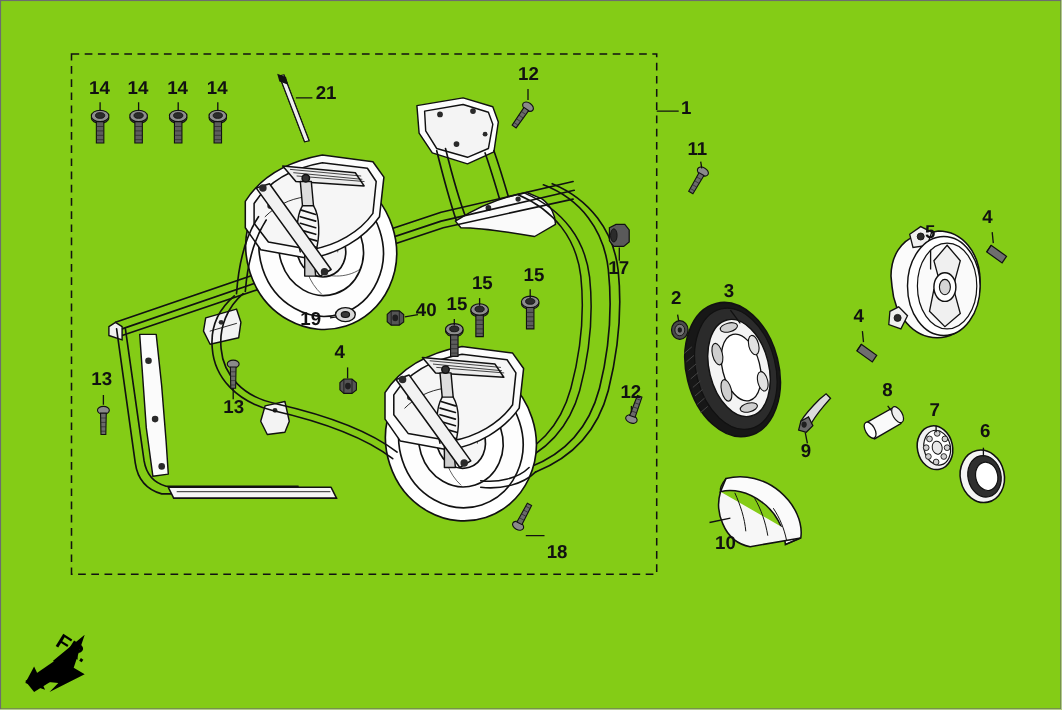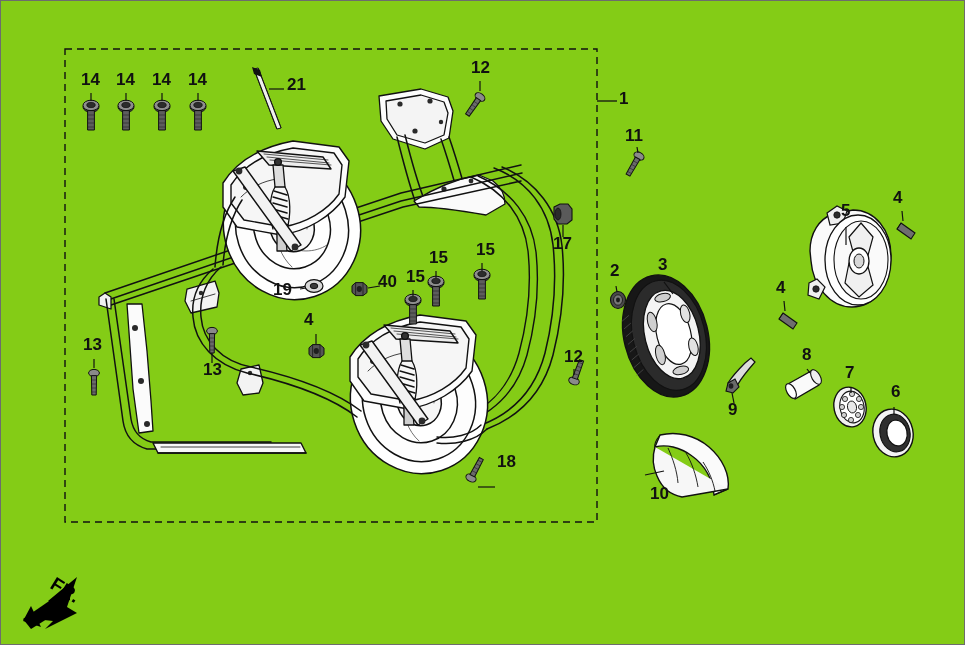--- a/index.html
+++ b/index.html
@@ -478,17 +478,17 @@
   <div class="lbl" style="left:272px; top:280px;">19</div>
   <div class="lbl" style="left:303px; top:310px;">4</div>
   <div class="lbl" style="left:82px;  top:335px;">13</div>
   <div class="lbl" style="left:202px; top:360px;">13</div>
   <div class="lbl" style="left:801px; top:345px;">8</div>
   <div class="lbl" style="left:844px; top:363px;">7</div>
   <div class="lbl" style="left:563px; top:347px;">12</div>
   <div class="lbl" style="left:727px; top:400px;">9</div>
   <div class="lbl" style="left:890px; top:382px;">6</div>
   <div class="lbl" style="left:621px; top:484px;margin-left:28px;">10</div>
-  <div class="lbl" style="left:496px; top:452px;text-align:center;">18</div>
+  <div class="lbl" style="left:496px; top:492px;text-align:center;">18</div>
 
   <div class="fr" style="left:57px; top:572px; transform:rotate(32deg); transform-origin:left top;">FR.</div>
 
 </div>
 
 </body></html>

